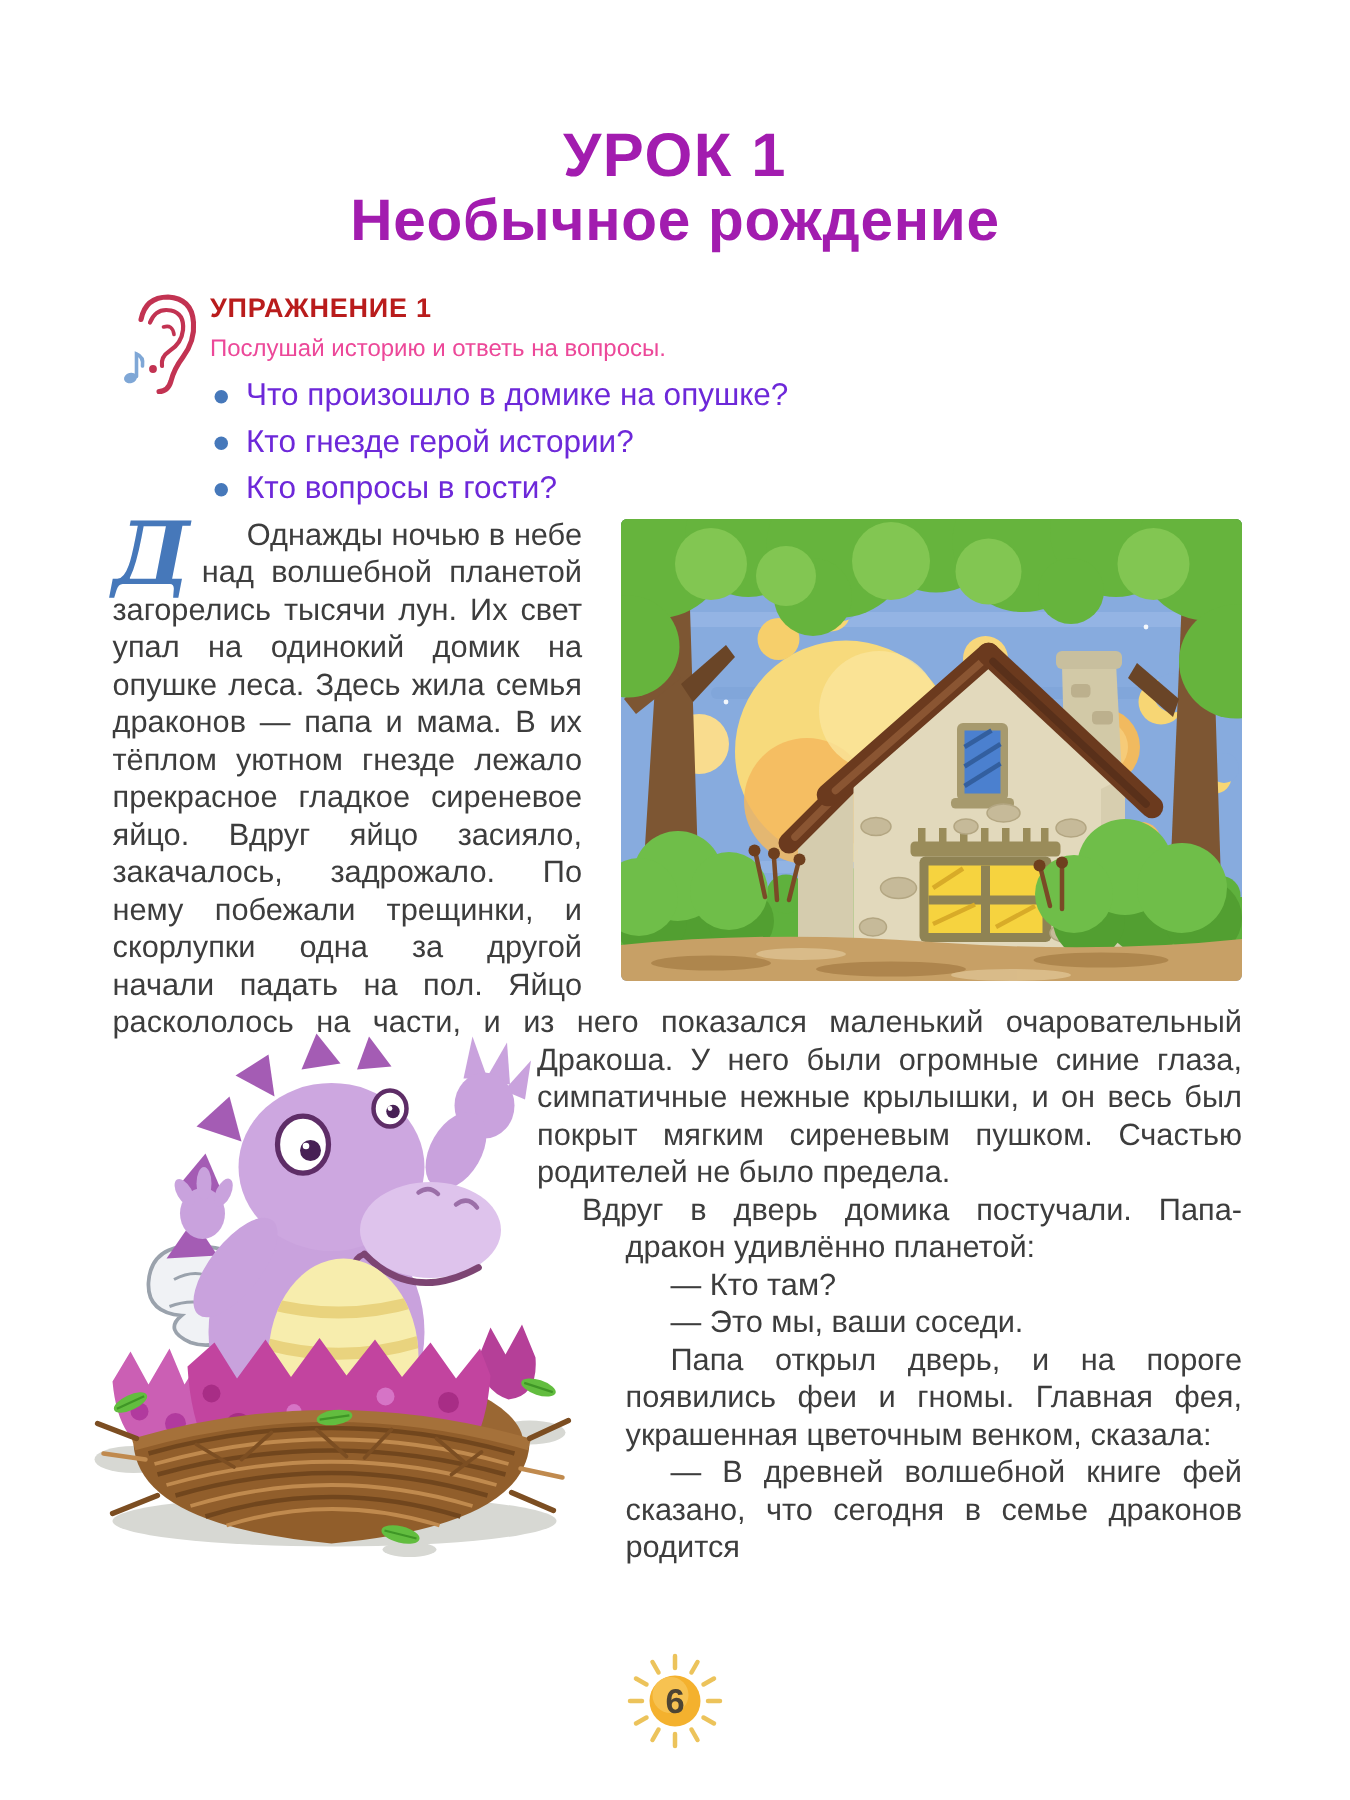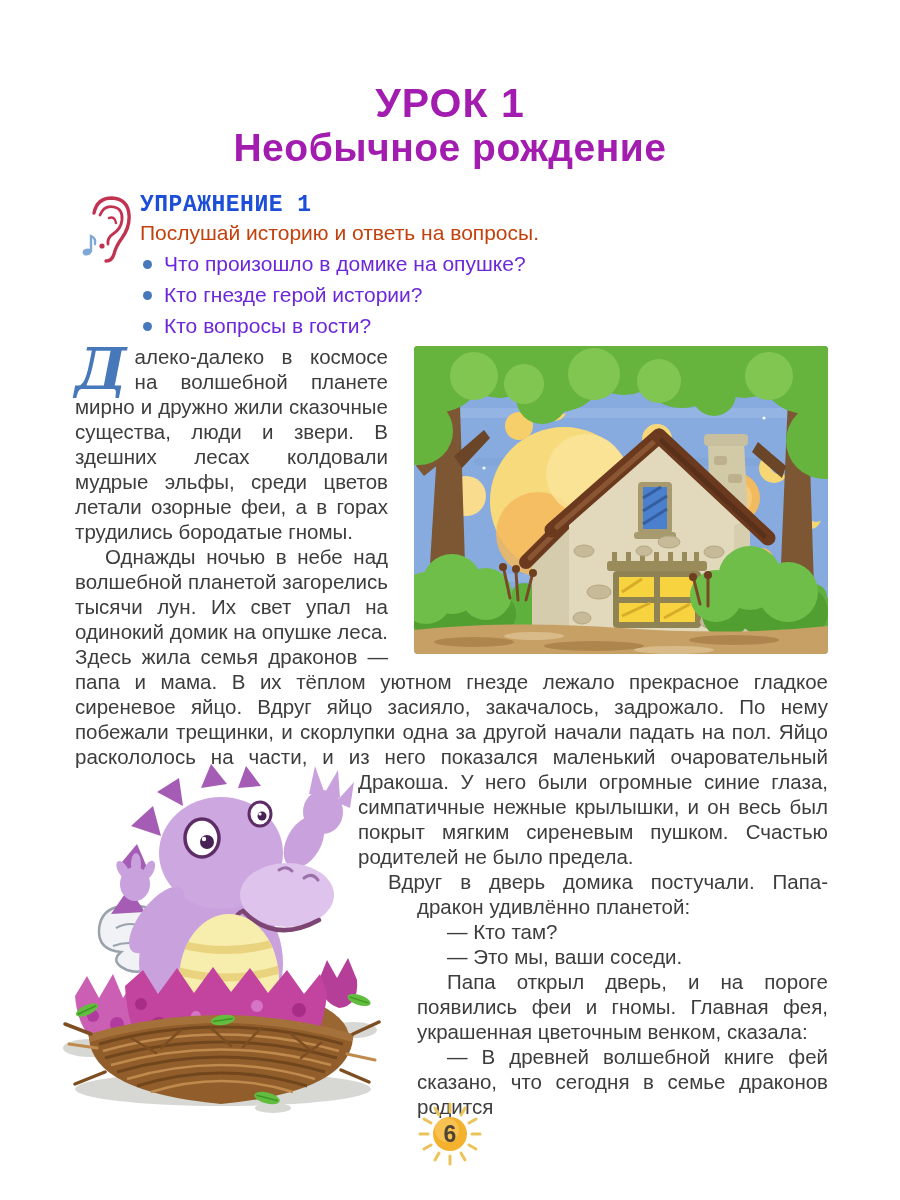--- a/index.html
+++ b/index.html
@@ -8,22 +8,22 @@
     background:#ffffff; font-family:"Liberation Sans", sans-serif;
     color:#3a3a3a;
   }
   
   .title-block { position:absolute; top:80px; left:0; right:0; text-align:center; color:#a21caf; }
   .title1 { font-size:41px; font-weight:bold; line-height:46px; letter-spacing:1px; }
   .title2 { font-size:39px; font-weight:bold; line-height:44px; letter-spacing:0.5px; }
   
   .ear-wrap { position:absolute; left:78px; top:193px; width:58px; height:72px; }
   .exercise { position:absolute; left:140px; top:192px; width:580px; }
-  .ex-title { color:#1d4ed8; font-weight:bold; font-size:23px; line-height:27px; letter-spacing:0.5px;font-family:Liberation Mono, monospace; }
-  .ex-inst  { font-size:21px; line-height:26px; margin-top:1px; color:#c2410c; }
+  .ex-title { color:#b91c1c; font-weight:bold; font-size:18px; line-height:27px; letter-spacing:0.5px; }
+  .ex-inst  { font-size:16px; line-height:26px; margin-top:1px; color:#ec4899; }
   .questions { list-style:none; margin:4px 0 0 0; padding:0; }
   .questions li { display:flex; font-size:21px; line-height:26px; margin-top:5px; color:#6d28d9; }
   .dot { flex:none; width:9px; height:9px; border-radius:50%; background:#4678ba; margin:9px 12px 0 3px; }
   
   .story { position:absolute; left:75px; top:344px; width:753px;
            font-size:20.5px; line-height:25px; text-align:justify; color:#3d3d3d; }
   .story p { margin:0; }
   .story p.indent { text-indent:30px; }
   .house-float { float:right; width:414px; height:308px; margin:2px 0 8px 26px;
                  border-radius:4px; overflow:hidden; }
@@ -256,21 +256,21 @@
     <g fill="#6e3f1e">
       <circle cx="89" cy="221" r="4"></circle>
           <circle cx="102" cy="223" r="4"></circle>
           <circle cx="119" cy="227" r="4"></circle>
       <circle cx="279" cy="231" r="4"></circle>
           <circle cx="294" cy="229" r="4"></circle>
     </g>
   </svg>
   </span>
 
-  <p><span class="dropcap">Д</span><span>алеко-далеко в космосе на волшебной планете мирно и дружно жили сказочные существа, люди и звери. В здешних лесах колдовали мудрые эльфы, среди цветов летали озорные феи, а в горах трудились бородатые гномы.</span></p>
+  <p><span class="dropcap">Д</span></p>
 
   <p class="indent"><span>Однажды ночью в небе над волшебной планетой загорелись тысячи лун. Их свет упал на одинокий домик на опушке леса. Здесь жила семья драконов — папа и мама. В их тёплом уютном гнезде лежало прекрасное гладкое сиреневое яйцо. Вдруг яйцо засияло, закачалось, задрожало. По нему побежали трещинки, и скорлупки одна за другой начали падать на пол. Яйцо раскололось на части,</span><span class="dragon-float">
     <svg viewBox="0 0 320 365" width="320" height="365">
 
       <ellipse cx="162" cy="341" rx="148" ry="17" fill="#d7d8d3"></ellipse>
       <ellipse cx="28" cy="300" rx="26" ry="9" fill="#d7d8d3"></ellipse>
       <ellipse cx="292" cy="282" rx="24" ry="8" fill="#d7d8d3"></ellipse>
       <ellipse cx="212" cy="360" rx="18" ry="5" fill="#d7d8d3"></ellipse>
 
       <ellipse cx="160" cy="290" rx="128" ry="52" fill="#9a6733"></ellipse>

